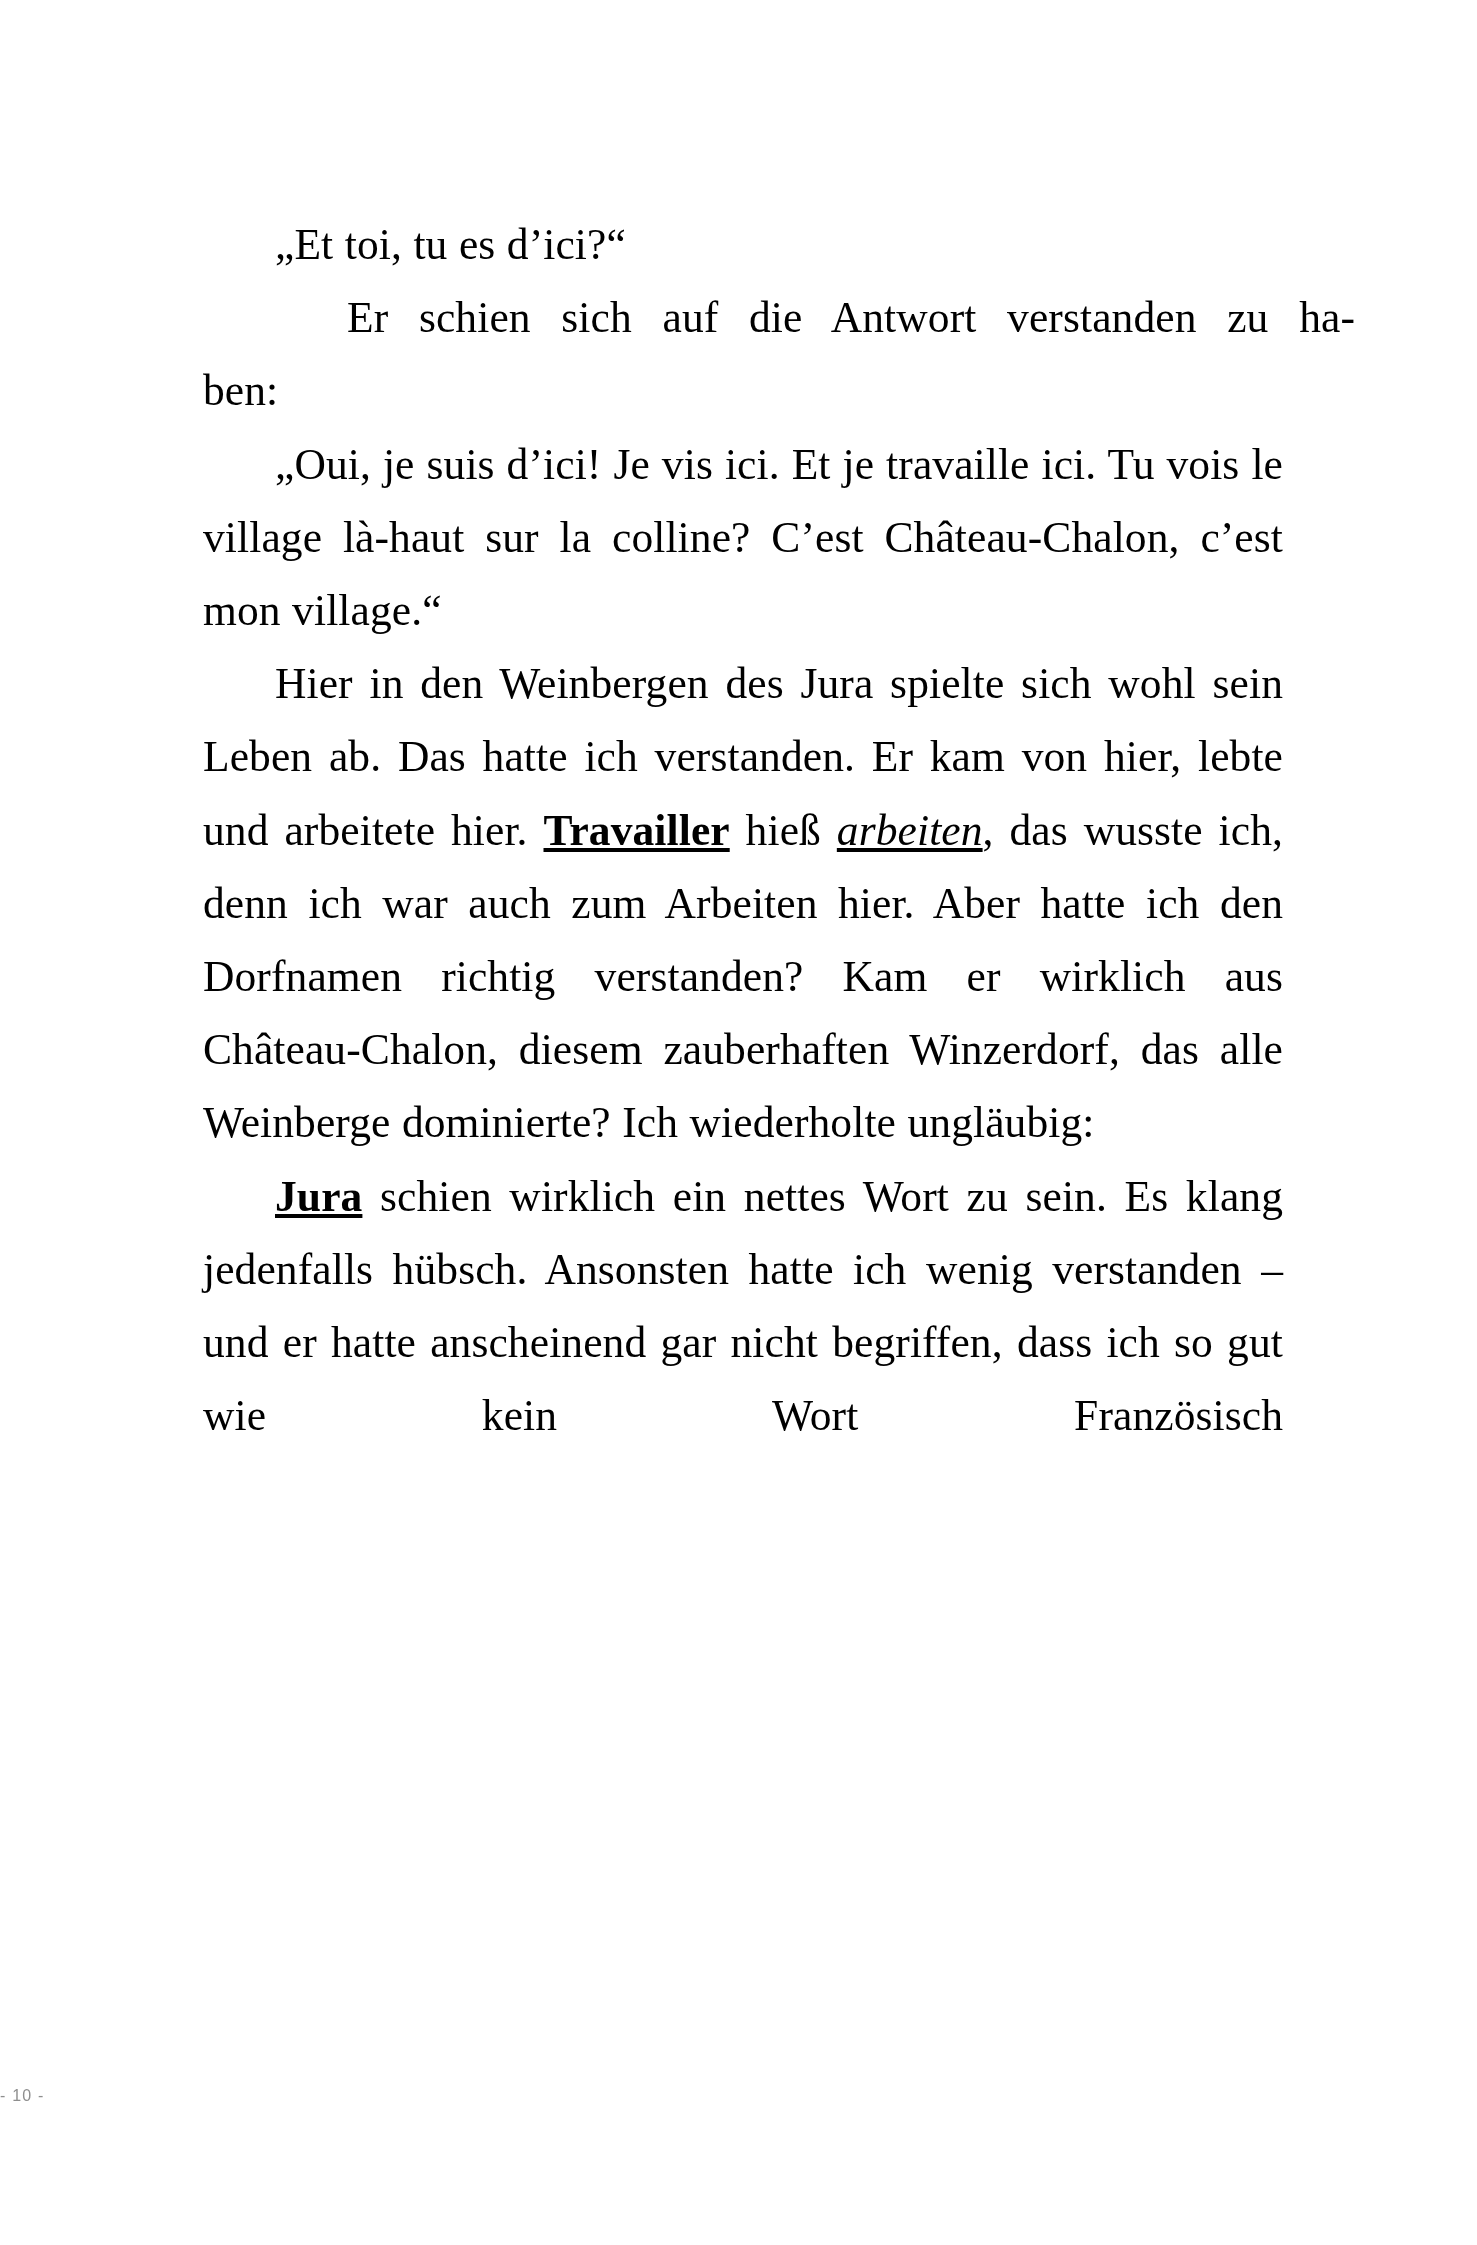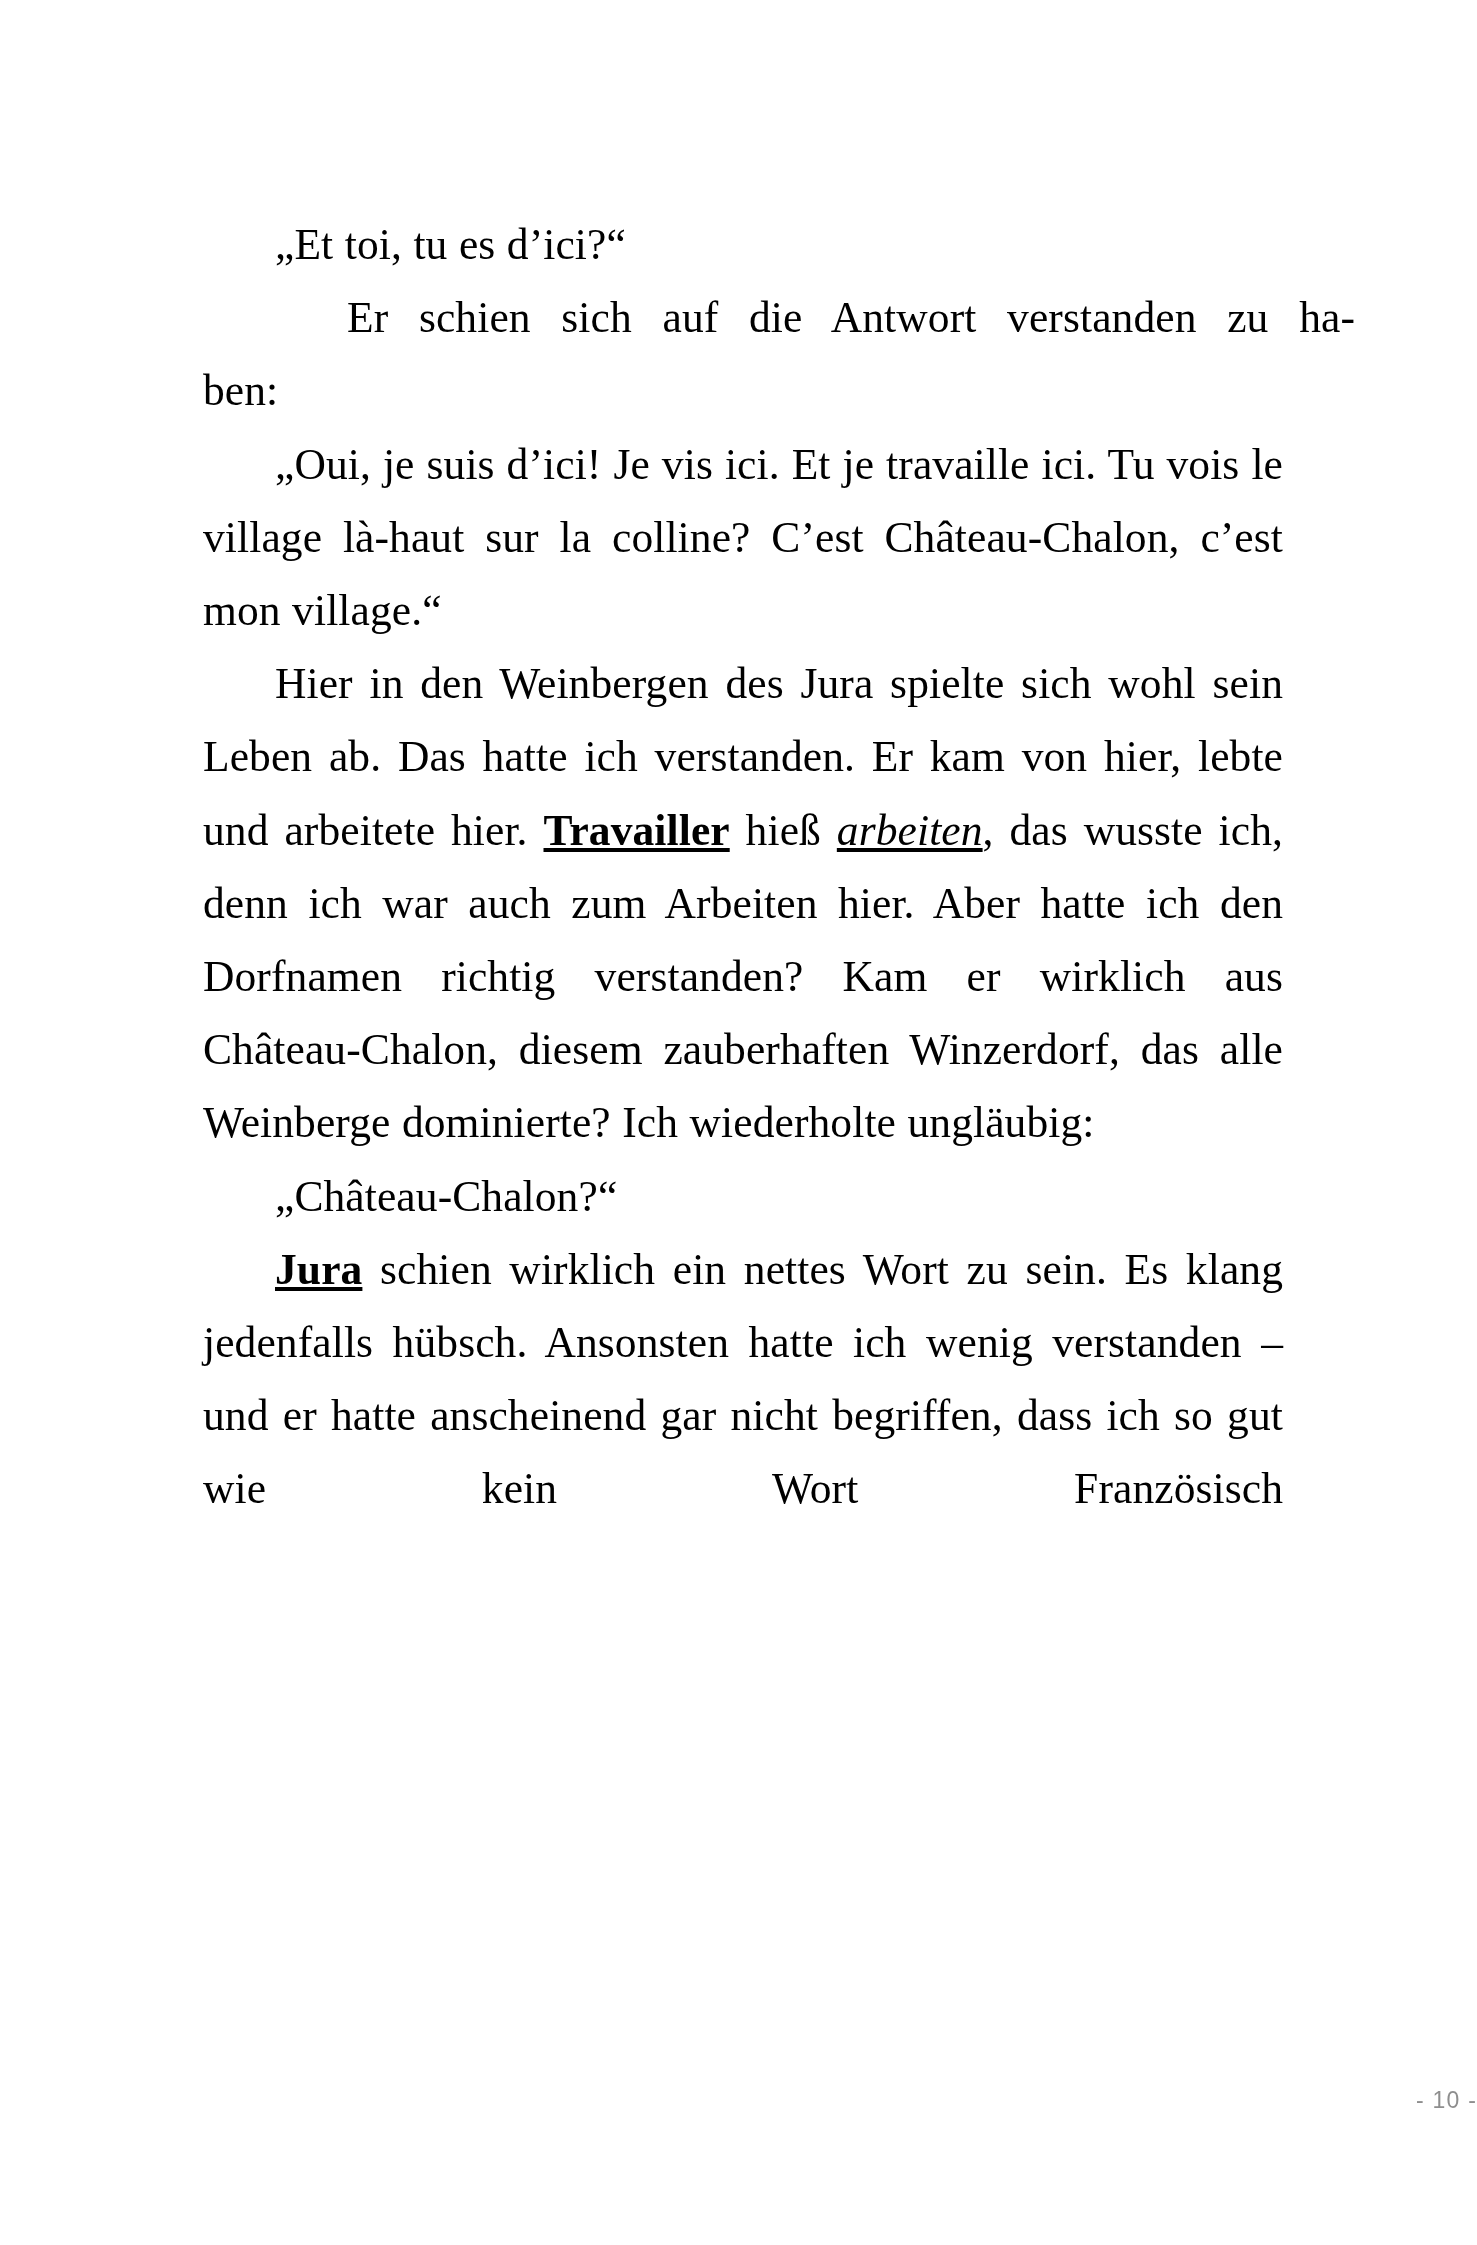--- a/index.html
+++ b/index.html
@@ -58,43 +58,42 @@
   i.ital-word {
     font-style: italic;
     text-decoration: underline;
   }
 
   .folio {
     position: absolute;
     left: 0;
     right: 0;
     top: 2087px;
-    text-align: right;
+    text-align: left;
     font-family: "Liberation Sans", "DejaVu Sans", sans-serif;
-    font-size: 23px;
+    font-size: 16px;
     letter-spacing: 1.2px;
     color: #8e8e8e;
   }
 </style>
 </head>
 <body>
 
 <div class="page">
 
   <div class="text-block">
 
     <p class="para last-left">„Et toi, tu es d’ici?“</p>
 
     <p class="para last-left"><span style="display: inline-block; width: 100%; text-align-last: justify; text-align: justify;">Er schien sich auf die Antwort verstanden zu ha-</span><br><span>ben:</span></p>
 
     <p class="para last-left">„Oui, je suis d’ici! Je vis ici. Et je travaille ici. Tu vois le village là-haut sur la colline? C’est Château-Chalon, c’est mon village.“</p>
 
     <p class="para last-left"><span>Hier in den Weinbergen des Jura spielte sich wohl sein Leben ab. Das hatte ich verstanden. Er kam von hier, lebte und arbeitete hier. </span><b class="bold-word">Travailler</b><span> hieß </span><i class="ital-word">arbeiten</i><span>, das wusste ich, denn ich war auch zum Arbeiten hier. Aber hatte ich den Dorfnamen richtig verstanden? Kam er wirklich aus Château-Chalon, diesem zauberhaften Winzerdorf, das alle Weinberge dominierte? Ich wiederholte ungläubig:</span></p>
 
-    <p class="para last-left">„Château-Chalon?“</p>
 
 
 
     <p class="para full-justify"><b class="bold-word">Jura</b><span> schien wirklich ein nettes Wort zu sein. Es klang jedenfalls hübsch. Ansonsten hatte ich wenig verstanden – und er hatte anscheinend gar nicht begriffen, dass ich so gut wie kein Wort Französisch</span></p>
 
   </div>
 
   <div class="folio">- 10 -</div>
 
 </div>

